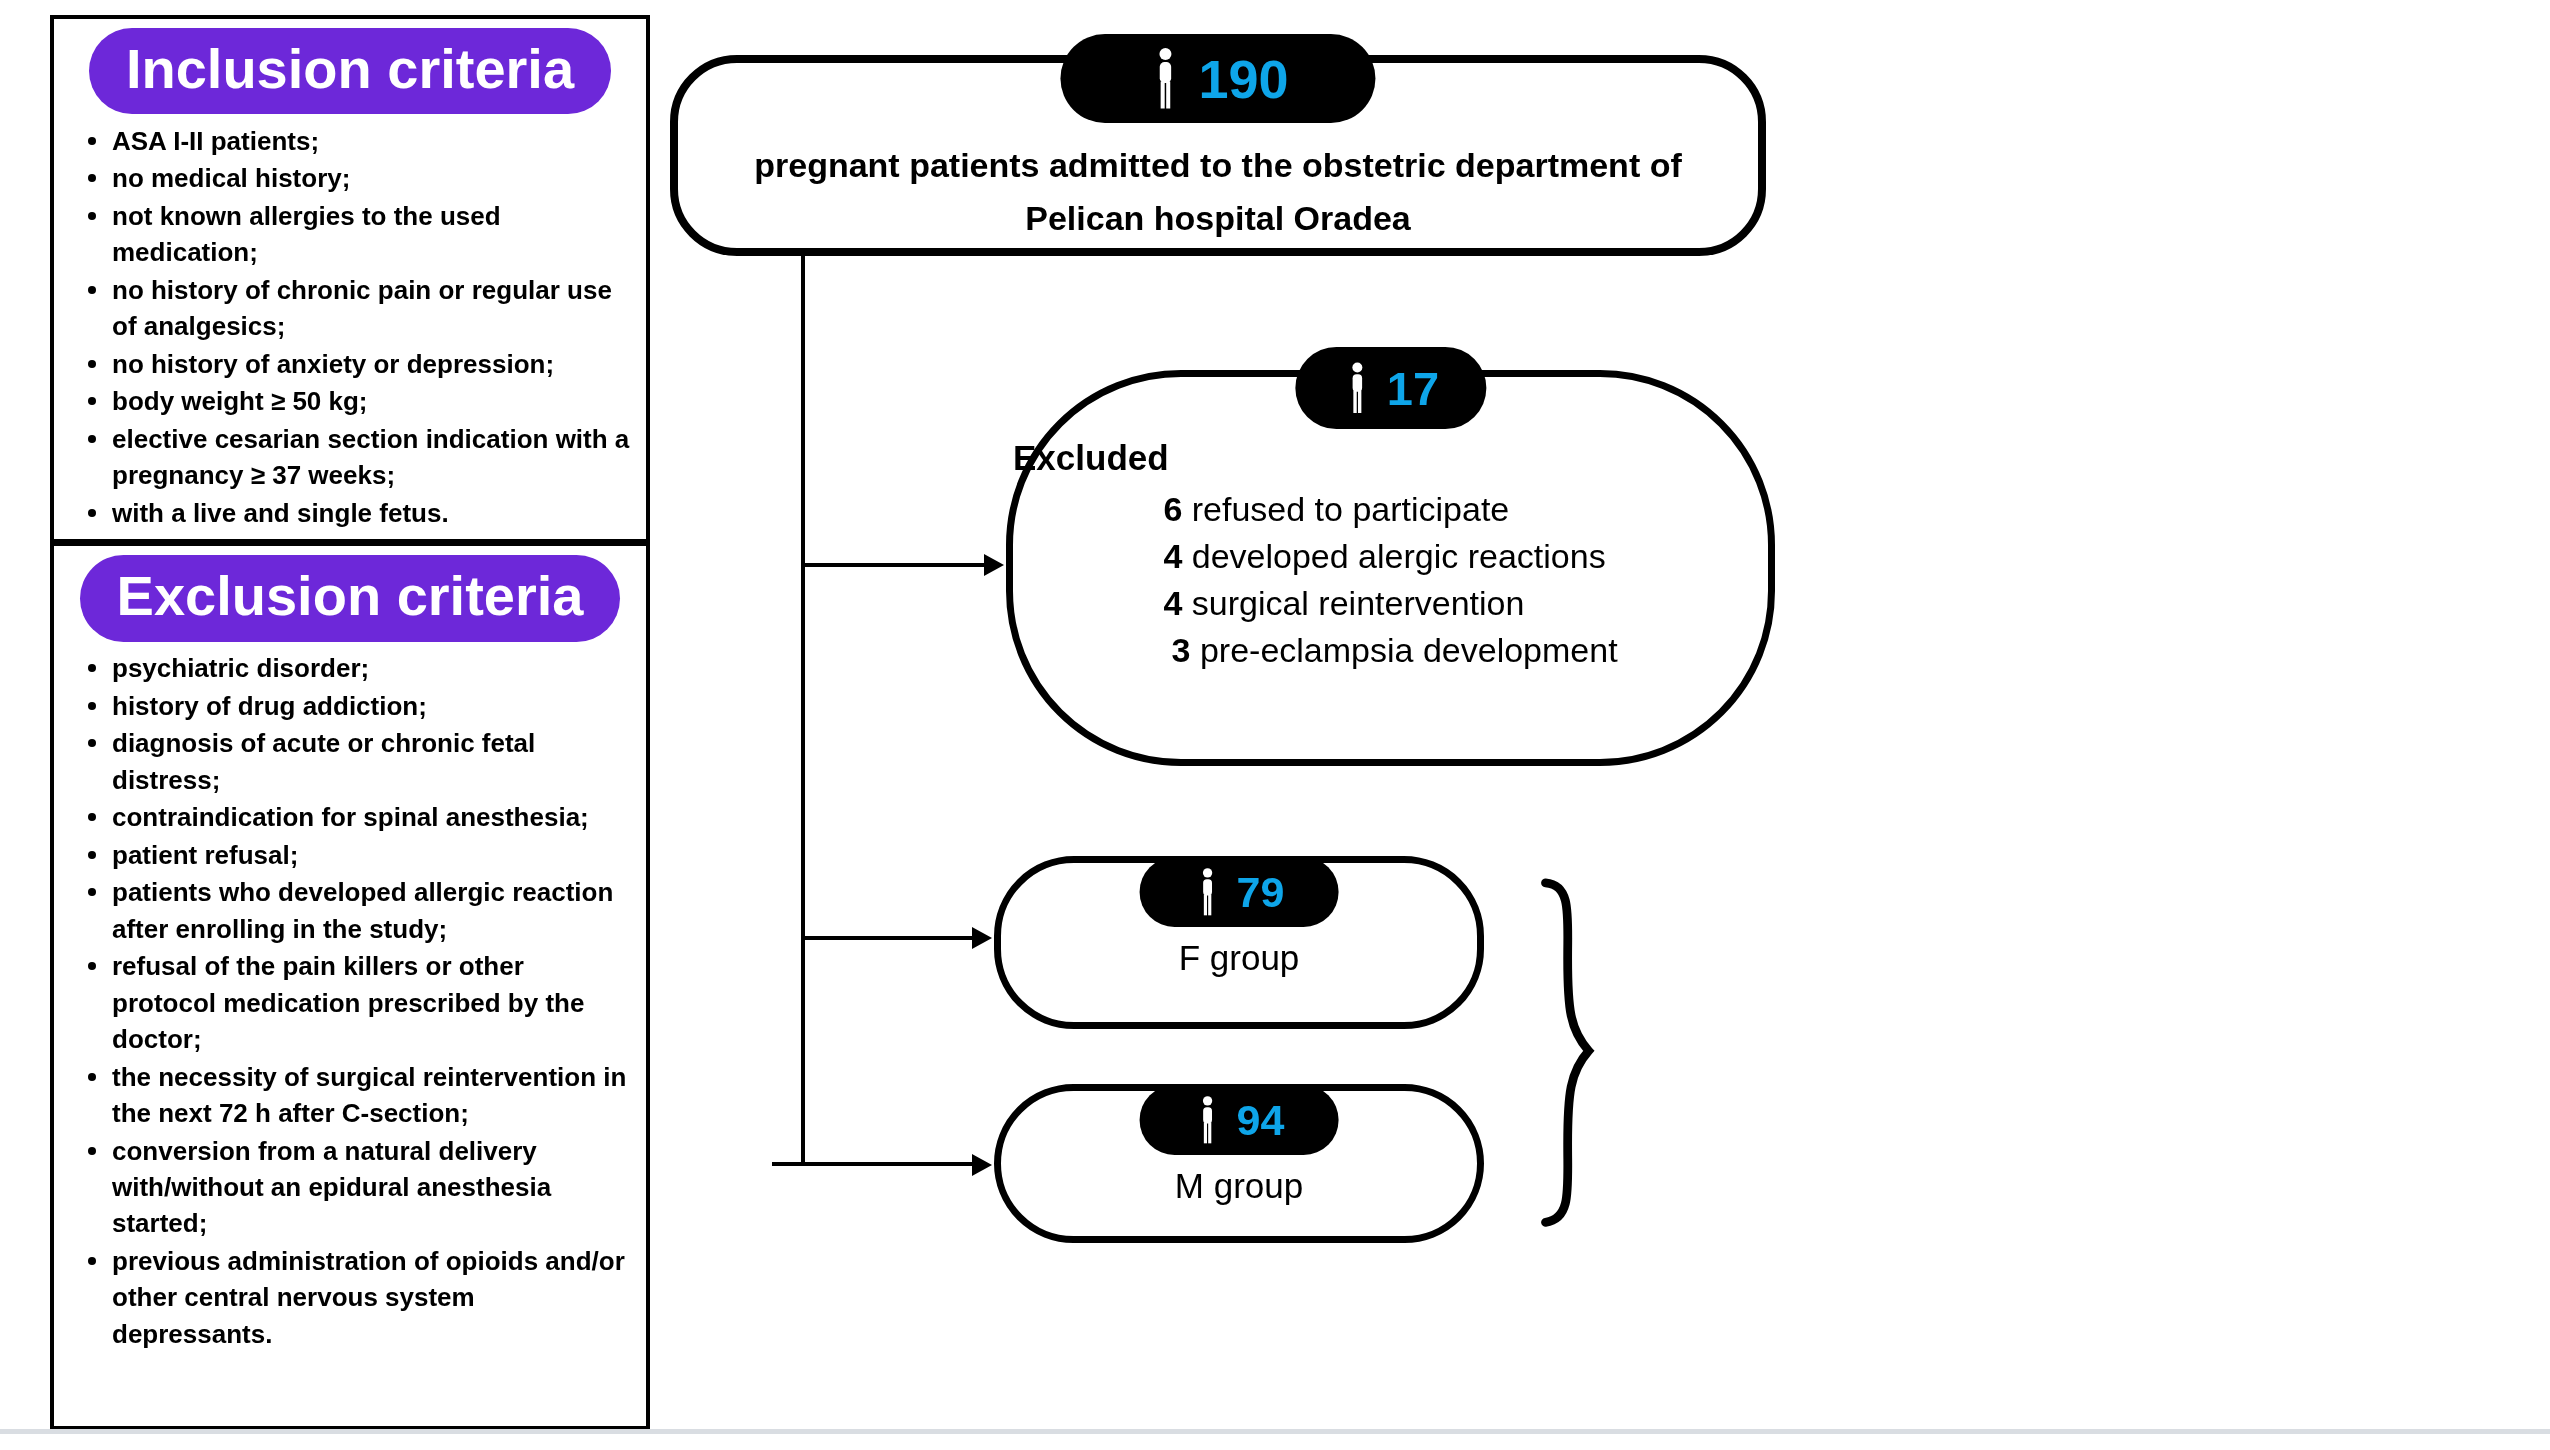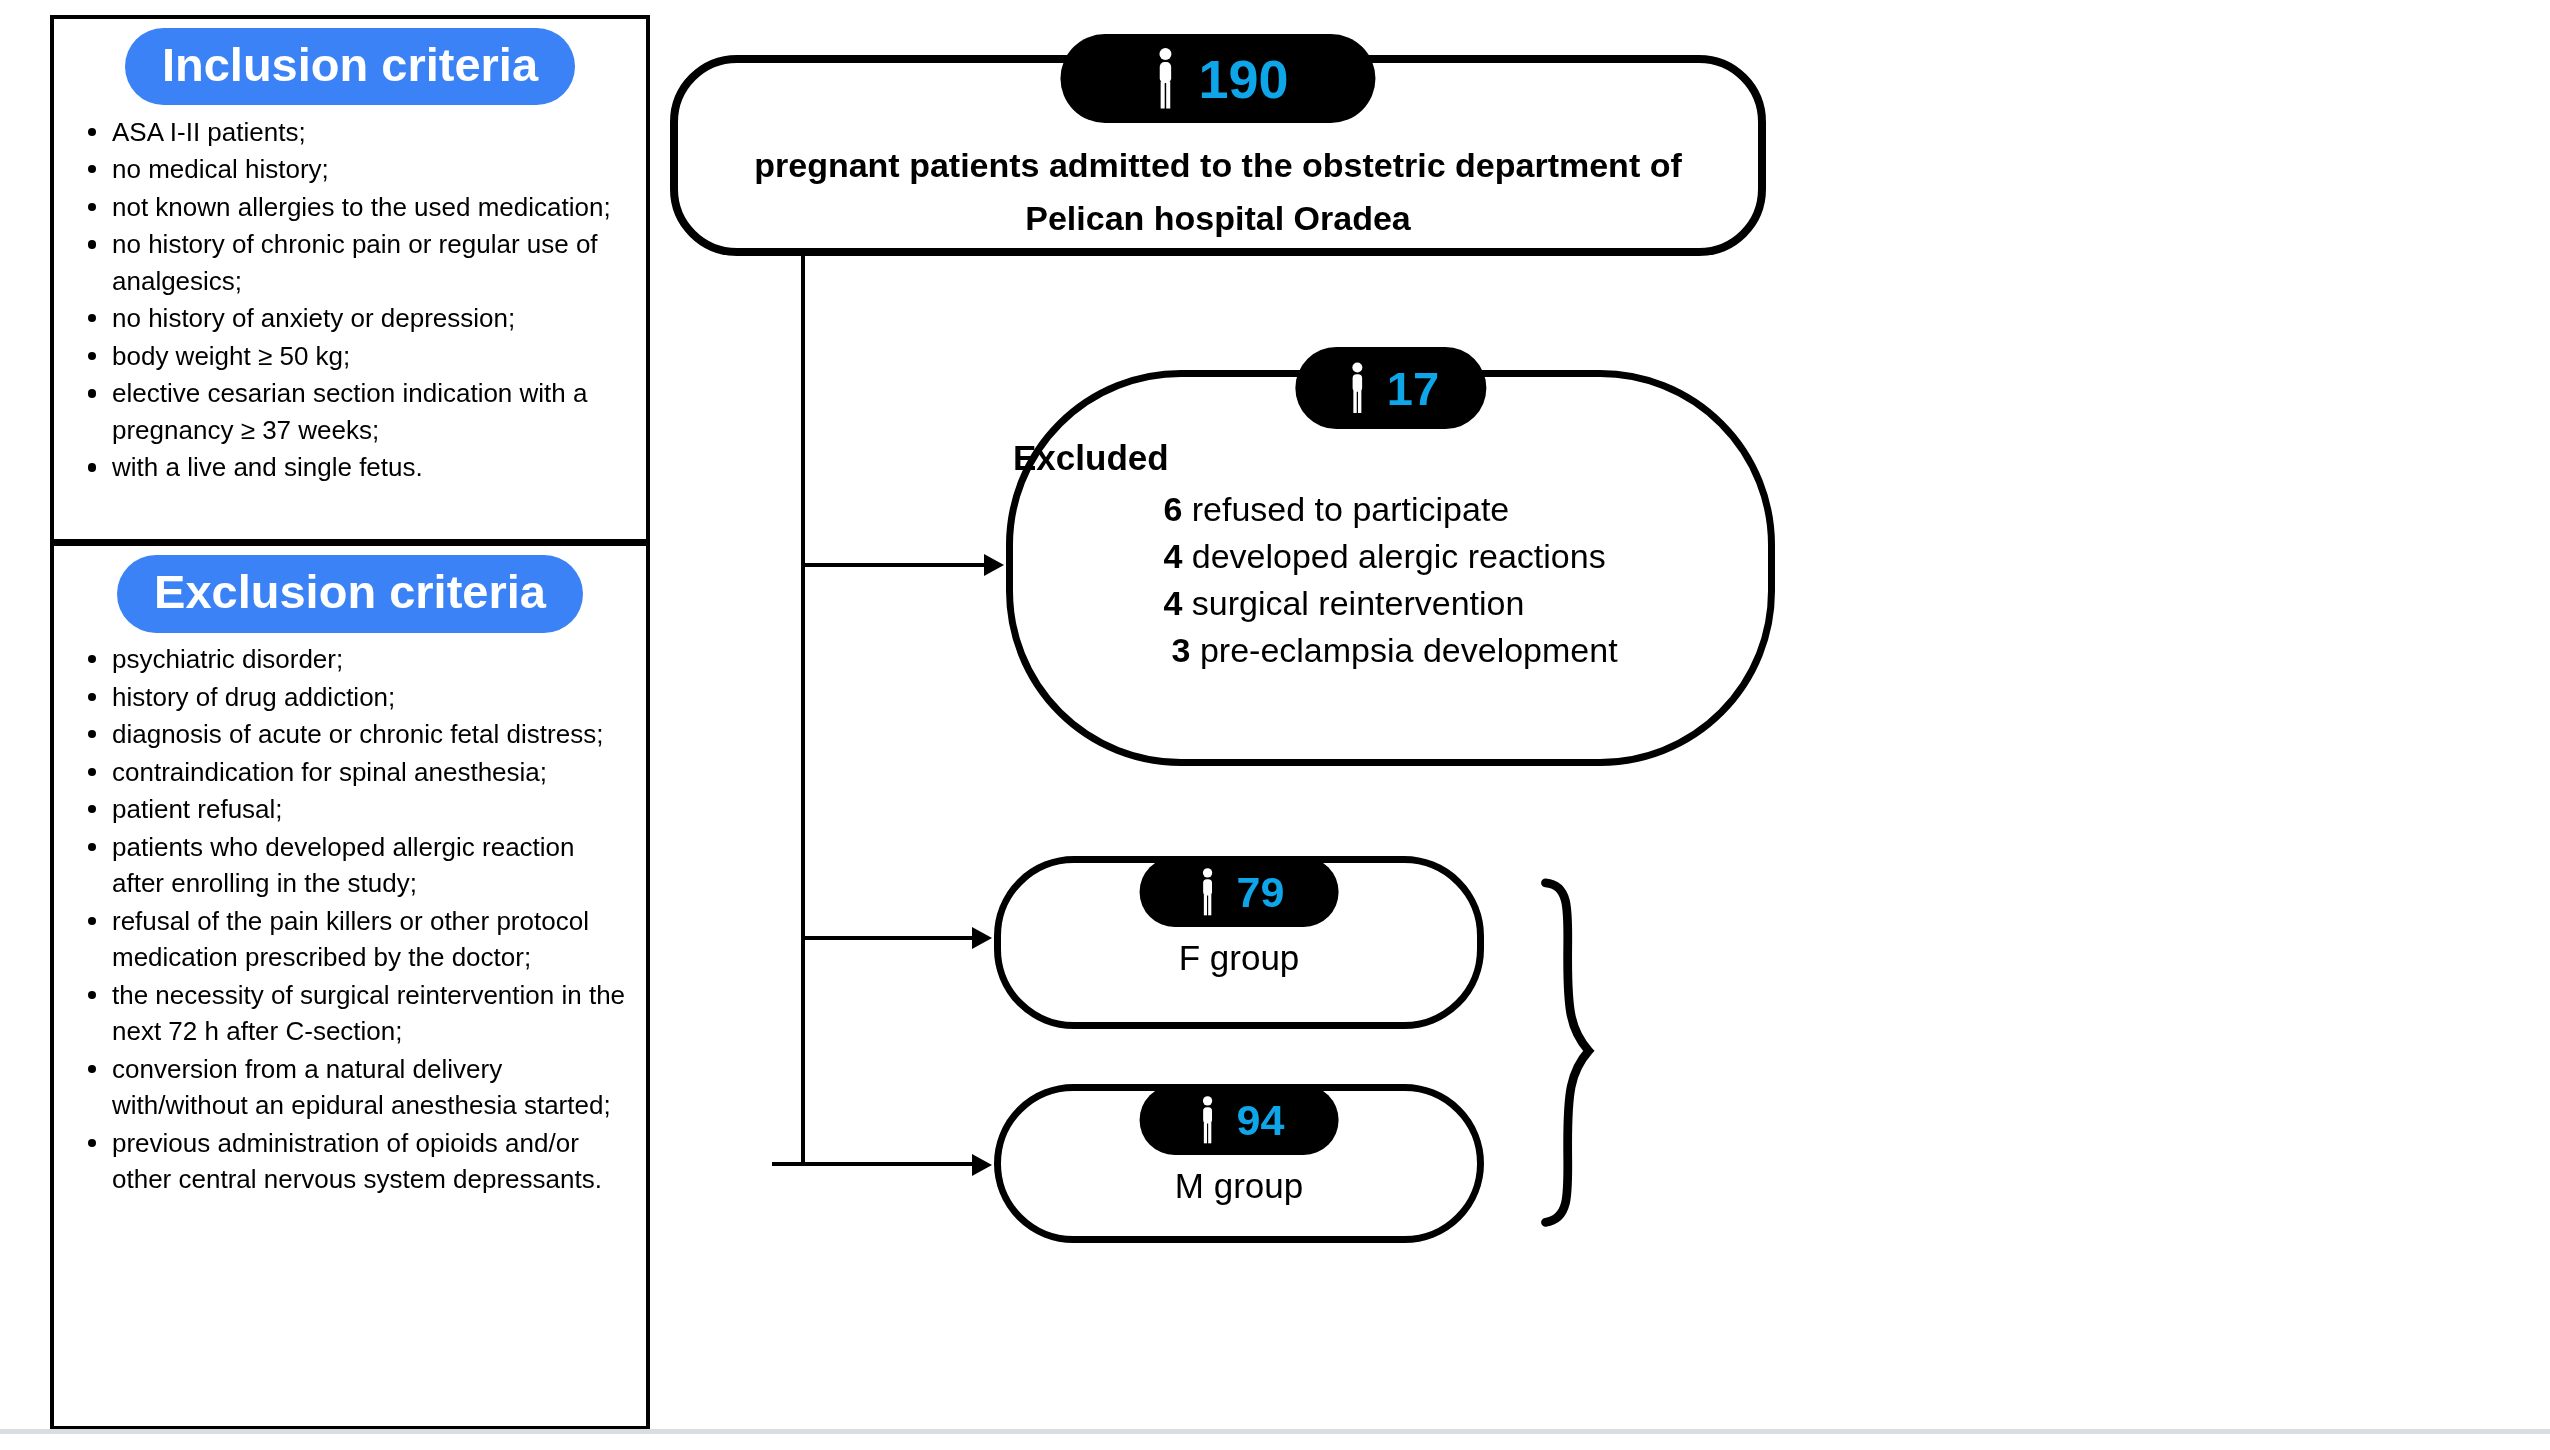--- a/index.html
+++ b/index.html
@@ -9,29 +9,29 @@
   }
   
   .crit-box{
     position:absolute;left:50px;width:600px;background:#fff;
     border:4.7px solid #000;box-sizing:border-box;
   }
   #inclusion-box{top:14.6px;height:528px;}
   #exclusion-box{top:542px;height:888px;}
   .crit-pill{
     display:block;width:fit-content;margin:9.3px auto 5.8px auto;
-    background:#3b82f6;color:#fff;border-radius:582px;
-    font-weight:bold;font-size:47px;line-height:1.0;
+    background:#6d28d9;color:#fff;border-radius:582px;
+    font-weight:bold;font-size:56px;line-height:1.0;
     padding:13px 37px 17.5px 37px;white-space:nowrap;
   }
   .crit-list{
     list-style:none;margin:8.2px 0 0 0;padding:0 16.3px 0 28px;
     font-size:26px;line-height:1.40;
   }
-  .crit-list li{position:relative;padding-left:30px;margin-bottom:1.2px;}
+  .crit-list li{position:relative;padding-left:30px;margin-bottom:1.2px;font-weight:bold;}
   .crit-list li::before{
     content:"";position:absolute;left:5.8px;top:14px;width:8.2px;height:8.2px;
     border-radius:50%;background:#000;
   }
   
   .node{position:absolute;background:#fff;border:7.6px solid #000;box-sizing:border-box;}
   #admitted-box{left:670px;top:55px;width:1096px;height:201px;border-radius:67px;border-width:8.2px;}
   #excluded-box{left:1006px;top:370px;width:769px;height:396px;border-radius:175px;}
   #f-group-box{left:994px;top:856px;width:490px;height:173px;border-radius:80px;border-width:7px;}
   #m-group-box{left:994px;top:1084px;width:490px;height:159px;border-radius:80px;border-width:7px;}

